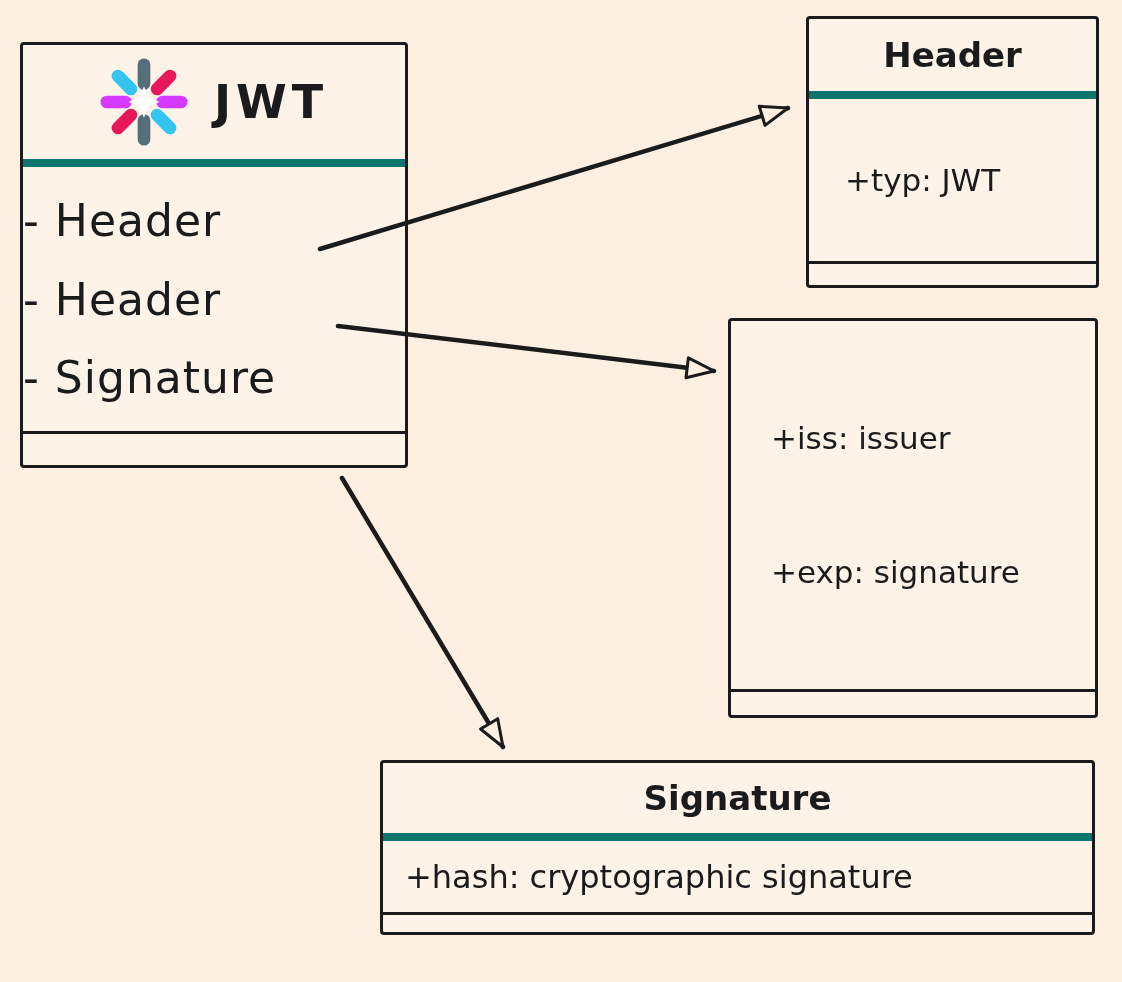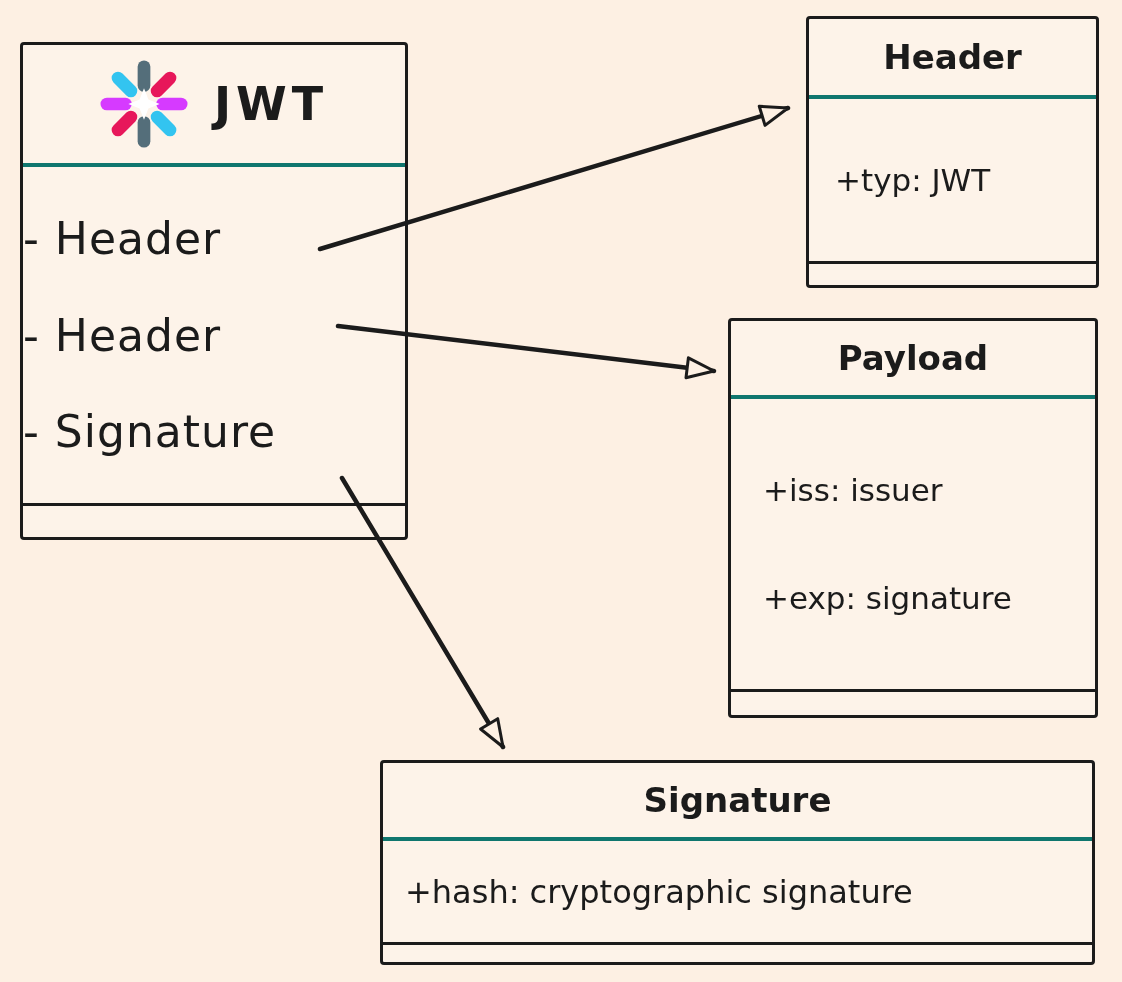--- a/index.html
+++ b/index.html
@@ -18,52 +18,52 @@
     position: absolute;
     background: #fdf3e9;
     border: 3px solid #1b1b1b;
     border-radius: 4px;
     display: flex;
     flex-direction: column;
     z-index: 2;
   }
   .box-title {
     display: flex; align-items: center; justify-content: center;
-    border-bottom: 4px solid #0f766e;
+    border-bottom: 8px solid #0f766e;
     font-weight: 700;
     flex: none;
   }
   .box-body {
     flex: 1;
     display: flex; flex-direction: column; justify-content: space-evenly;
     align-items: flex-start;
   }
   .box-footer { flex: none; border-top: 3px solid #1b1b1b; }
 
   
-  .jwt-box { left: 20px; top: 42px; width: 388px; height: 498px; }
+  .jwt-box { left: 20px; top: 42px; width: 388px; height: 426px; }
   .jwt-box .box-title { height: 122px; gap: 26px; font-size: 46px; letter-spacing: 5px; }
   .jwt-logo { width: 88px; height: 88px; flex: none; }
   .jwt-box .box-body { font-size: 44px; font-weight: 400; letter-spacing: 1px; }
   .jwt-box .box-footer { height: 34px; }
 
   
   .header-box { left: 806px; top: 16px; width: 293px; height: 272px; }
   .header-box .box-title { height: 80px; font-size: 34px; }
-  .header-box .box-body { padding-left: 26px; font-size: 31px; }
+  .header-box .box-body { padding-left: 36px; font-size: 31px; }
   .header-box .box-footer { height: 24px; }
 
   
   .payload-box { left: 728px; top: 318px; width: 370px; height: 400px; }
   .payload-box .box-title { height: 78px; font-size: 34px; }
-  .payload-box .box-body { padding-left: 32px; font-size: 31px; }
+  .payload-box .box-body { padding-left: 40px; font-size: 31px; }
   .payload-box .box-footer { height: 26px; }
 
   
-  .signature-box { left: 380px; top: 760px; width: 715px; height: 205px; }
+  .signature-box { left: 380px; top: 760px; width: 715px; height: 175px; }
   .signature-box .box-title { height: 78px; font-size: 34px; }
   .signature-box .box-body { padding-left: 22px; font-size: 32px; }
   .signature-box .box-footer { height: 20px; }
 
   .field-row { white-space: nowrap; }
 </style>
 </head>
 <body>
 
 <div class="canvas">
@@ -97,23 +97,20 @@
     <div class="box-title">
       <span>Header</span>
     </div>
     <div class="box-body">
       <div class="field-row">+typ: JWT</div>
     </div>
     <div class="box-footer"></div>
   </div>
 
   <div class="box payload-box">
-    <div class="box-title">
-      <span>Payload</span>
-    </div>
     <div class="box-body">
       <div class="field-row">+iss: issuer</div>
       <div class="field-row">+exp: signature</div>
     </div>
     <div class="box-footer"></div>
   </div>
 
   <div class="box signature-box">
     <div class="box-title">
       <span>Signature</span>

